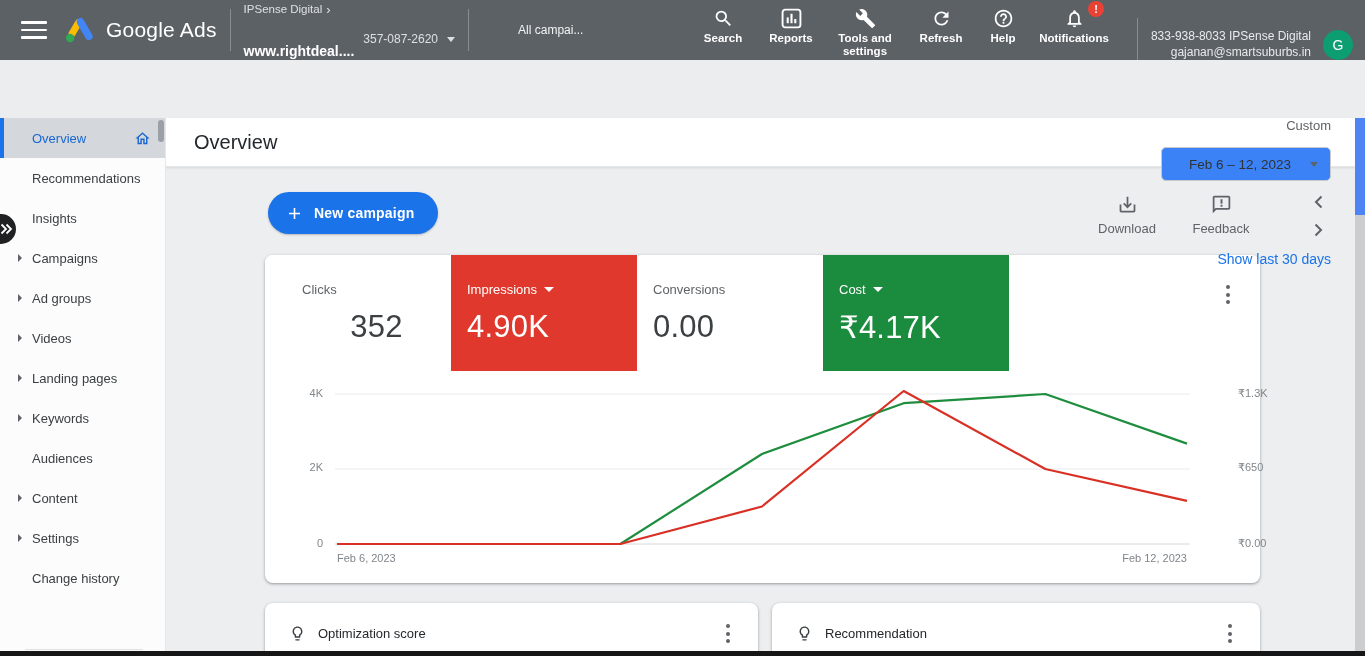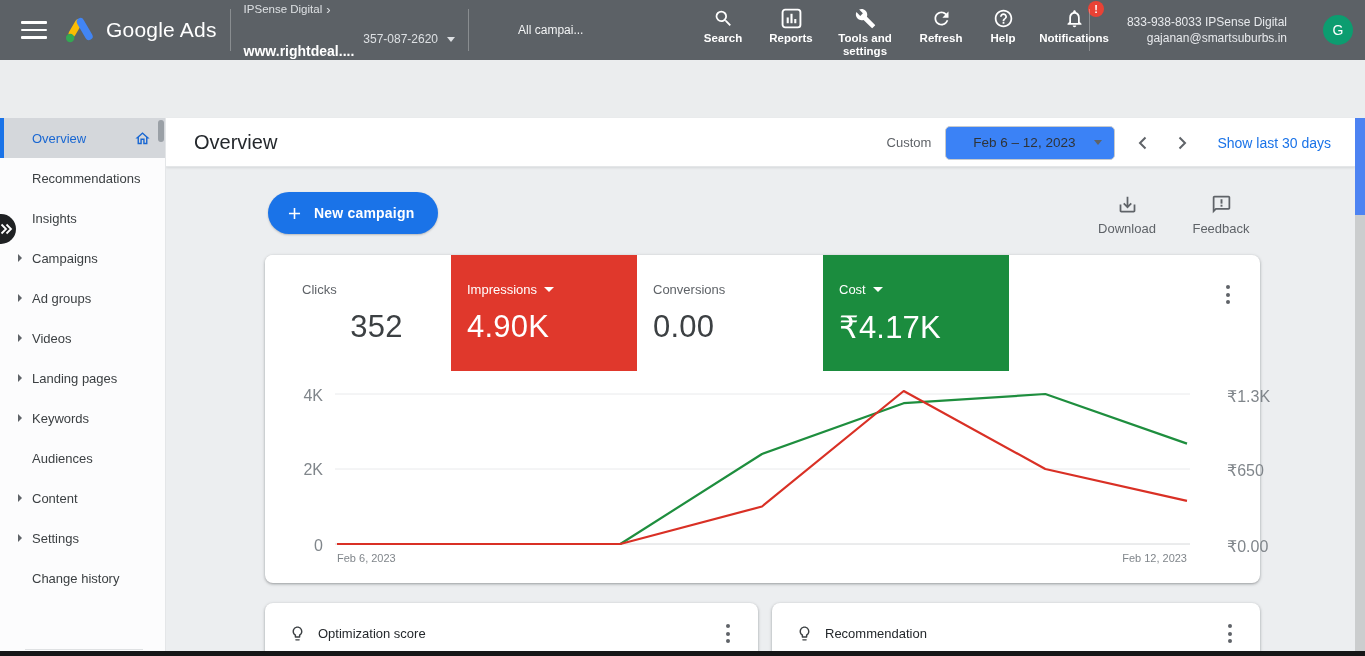--- a/index.html
+++ b/index.html
@@ -21,42 +21,42 @@
   .acct-domain { font-size:14px; font-weight:700; color:#fff;margin-top:24px; }
   .acct-id { font-size:12px; color:#dde0e3; }
   .caret-down { width:0; height:0; border-left:4.5px solid transparent; border-right:4.5px solid transparent; border-top:5px solid #dde0e3; }
   .scope { font-size:12px; color:#f3f4f5; font-weight:400; white-space:nowrap;margin-left:36px; }
   .tb-nav { position:absolute; left:688px; top:0; height:60px; display:flex; align-items:flex-start; }
   .tnav { display:flex; flex-direction:column; align-items:center; padding-top:8px; height:60px; cursor:pointer; position:relative; }
   .tnav svg { width:21px; height:21px; }
   .tnav-label { font-size:11.5px; font-weight:700; color:#fff; margin-top:3px; text-align:center; line-height:13px; }
   .badge { position:absolute; top:1px; right:14px; width:16px; height:16px; border-radius:50%; background:#e94235; color:#fff;
            font-size:11px; font-weight:700; display:flex; align-items:center; justify-content:center; }
-  .tb-right { position:absolute; right:12px; top:0; height:60px; display:flex; align-items:center;gap:24px; }
+  .tb-right { position:absolute; right:12px; top:0; height:60px; display:flex; align-items:flex-end; }
   .contact { text-align:right; font-size:12px; color:#e8eaed; line-height:16px; cursor:pointer; }
   .avatar { width:30px; height:30px; border-radius:50%; background:#0c9d70; color:#fff; font-size:14px; font-weight:500;
             display:flex; align-items:center; justify-content:center; margin-left:12px; cursor:pointer; }
 
   
   .sidebar { position:absolute; left:0; top:118px; width:166px; height:538px; background:#fcfcfd; border-right:1px solid #e4e6e8; z-index:10; }
   .nav-item { position:relative; height:40px; display:flex; align-items:center; padding-left:18px; cursor:pointer; color:#3c4043; font-size:13px; }
   .nav-caret { width:0; height:0; border-left:4px solid #5f6368; border-top:4px solid transparent; border-bottom:4px solid transparent; margin-right:10px; flex:0 0 auto; }
   .nav-label { flex:1; white-space:nowrap; }
   .home-ic { width:17px; height:17px; margin-right:14px; flex:0 0 auto; }
   .nav-item.selected { background:#d4d7db; border-left:4px solid #1a73e8; padding-left:14px; color:#1967d2; font-weight:500; }
   .sidebar-bottom-divider { position:absolute; left:25px; bottom:6px; width:118px; height:1px; background:#dfe1e3; }
   .side-scroll-thumb { position:absolute; left:158px; top:2px; width:6px; height:22px; background:#9aa0a6; border-radius:3px; }
   .expand-btn { position:absolute; left:-14px; top:214px; width:30px; height:30px; border-radius:50%; background:#1f2123; cursor:pointer; z-index:12;
                 display:flex; align-items:center; justify-content:flex-end; padding-right:3px; }
 
   
   .main-header { position:absolute; left:166px; top:118px; width:1189px; height:49px; background:#fff; border-bottom:1px solid #e4e6e8;
                  box-shadow:0 1px 2px rgba(60,64,67,.12); z-index:9; display:flex; align-items:center; }
   .page-title { font-size:20px; color:#24282c; margin-left:28px; font-weight:400; }
-  .header-right { position:absolute; right:24px; top:0; height:49px; display:flex; align-items:center; gap:14px; }
+  .header-right { position:absolute; right:24px; top:0; height:49px; display:flex; align-items:flex-end; gap:14px;flex-direction:column; }
   .range-label { font-size:13px; color:#5f6368; }
   .datebox { width:170px; height:34px; border:1px solid #c7cacd; border-radius:5px; background:#3b82f6; display:flex; align-items:center;
              padding:12px 12px; cursor:pointer; }
   .datebox .date-text { font-size:13.5px; color:#2f3337; flex:1; text-align:center; }
   .datebox .caret-down { border-top-color:#5f6368; margin-left:4px; }
   .range-arrow { width:26px; height:26px; display:flex; align-items:center; justify-content:center; cursor:pointer; }
   .quick-link { font-size:14px; color:#1a73e8; font-weight:500; cursor:pointer; margin-left:8px; white-space:nowrap; }
 
   
   .new-campaign { position:absolute; left:268px; top:192px; width:170px; height:42px; border-radius:21px; background:#1a73e8; color:#fff;
@@ -76,21 +76,21 @@
   .stat-tile { width:186px; height:116px; padding:27px 0 0 16px; cursor:pointer; }
   .stat-tile:first-child { padding-left:37px; }
   .stat-top { display:flex; align-items:center; gap:7px; }
   .stat-label { font-size:13px; }
   .stat-tile .stat-caret { width:0; height:0; border-left:5px solid transparent; border-right:5px solid transparent; border-top:5px solid #fff; }
   .stat-value { font-size:31px; margin-top:12px; letter-spacing:.2px; }
   .kebab { display:flex; flex-direction:column; align-items:center; gap:3.5px; cursor:pointer; padding:4px; }
   .kebab i { width:4px; height:4px; border-radius:50%; background:#5f6368; }
   .card-kebab { position:absolute; right:26px; top:26px; }
 
-  .axis-label { position:absolute; font-size:16px; color:#80868b; }
+  .axis-label { position:absolute; font-size:11px; color:#80868b;padding-left:11px; }
   .axis-label.l { left:0; width:58px; text-align:right; }
   .axis-label.r { left:962px; text-align:left; }
   .x-label { position:absolute; top:297px; font-size:11px; color:#80868b; }
 
   
   .insight-card { top:603px; height:53px; z-index:4; border-radius:8px 8px 0 0; }
   #opt-card { left:265px; width:493px; }
   #rec-card { left:772px; width:488px; }
   .insight-head { display:flex; align-items:center; padding:17px 24px 0 24px; }
   .insight-head svg { width:17px; height:17px; margin-right:12px; }

